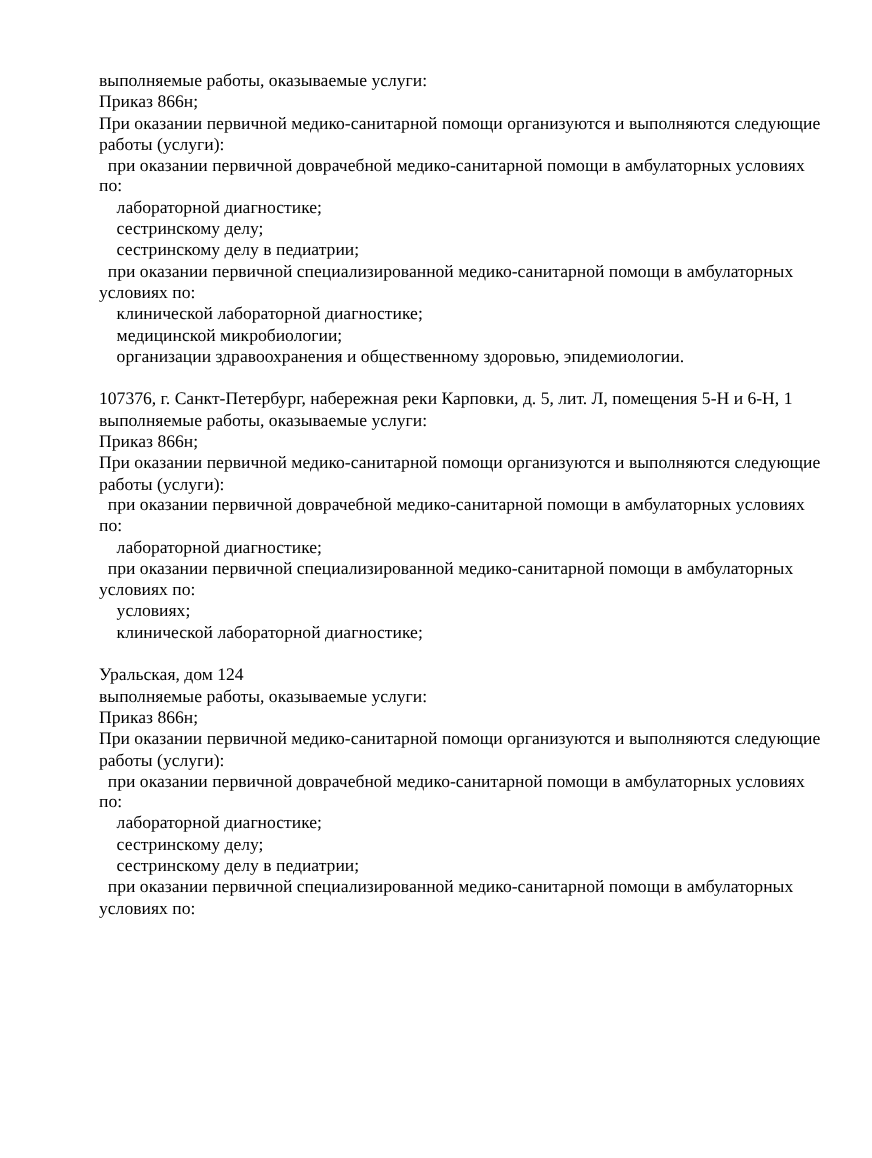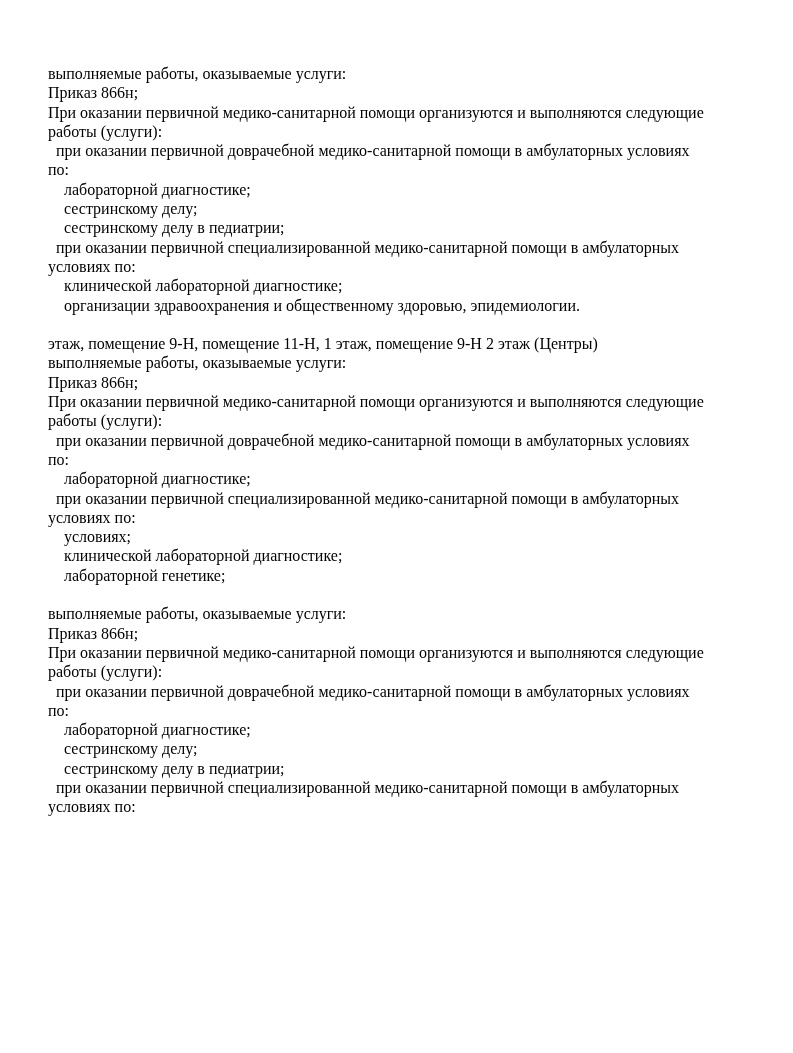--- a/index.html
+++ b/index.html
@@ -10,21 +10,21 @@
   body {
     width: 793px;
     height: 1053px;
     overflow: hidden;
   }
   .page {
     box-sizing: border-box;
     width: 775px;
     height: 1053px;
     background: #ffffff;
-    padding: 64px 50px 0 48px;
+    padding: 64px 50px 0 90px;
   }
   .doc-block + .doc-block {
     margin-top: 19.3px; 
   }
   .line {
     font-family: "Liberation Serif", "DejaVu Serif", serif;
     font-size: 16px;
     line-height: 19.3px;
     color: #000000;
     white-space: pre;   
@@ -43,42 +43,43 @@
       <div class="line">При оказании первичной медико-санитарной помощи организуются и выполняются следующие</div>
       <div class="line">работы (услуги):</div>
       <div class="line">  при оказании первичной доврачебной медико-санитарной помощи в амбулаторных условиях</div>
       <div class="line">по:</div>
       <div class="line">    лабораторной диагностике;</div>
       <div class="line">    сестринскому делу;</div>
       <div class="line">    сестринскому делу в педиатрии;</div>
       <div class="line">  при оказании первичной специализированной медико-санитарной помощи в амбулаторных</div>
       <div class="line">условиях по:</div>
       <div class="line">    клинической лабораторной диагностике;</div>
+      <div class="line">    медицинской микробиологии;</div>
       <div class="line">    организации здравоохранения и общественному здоровью, эпидемиологии.</div>
     </div>
 
   <div class="doc-block">
 
-      <div class="line">этаж, помещение 9-Н, помещение 11-Н, 1 этаж, помещение 9-Н 2 этаж (Центры)</div>
+  <div class="line">107376, г. Санкт-Петербург, набережная реки Карповки, д. 5, лит. Л, помещения 5-Н и 6-Н, 1</div>
       <div class="line">выполняемые работы, оказываемые услуги:</div>
       <div class="line">Приказ 866н;</div>
       <div class="line">При оказании первичной медико-санитарной помощи организуются и выполняются следующие</div>
       <div class="line">работы (услуги):</div>
       <div class="line">  при оказании первичной доврачебной медико-санитарной помощи в амбулаторных условиях</div>
       <div class="line">по:</div>
       <div class="line">    лабораторной диагностике;</div>
       <div class="line">  при оказании первичной специализированной медико-санитарной помощи в амбулаторных</div>
       <div class="line">условиях по:</div>
       <div class="line">    условиях;</div>
       <div class="line">    клинической лабораторной диагностике;</div>
-      <div class="line">    лабораторной генетике;</div>
     </div>
 
   <div class="doc-block">
 
+      <div class="line">Уральская, дом 124</div>
       <div class="line">выполняемые работы, оказываемые услуги:</div>
       <div class="line">Приказ 866н;</div>
       <div class="line">При оказании первичной медико-санитарной помощи организуются и выполняются следующие</div>
       <div class="line">работы (услуги):</div>
       <div class="line">  при оказании первичной доврачебной медико-санитарной помощи в амбулаторных условиях</div>
       <div class="line">по:</div>
       <div class="line">    лабораторной диагностике;</div>
       <div class="line">    сестринскому делу;</div>
       <div class="line">    сестринскому делу в педиатрии;</div>
       <div class="line">  при оказании первичной специализированной медико-санитарной помощи в амбулаторных</div>

